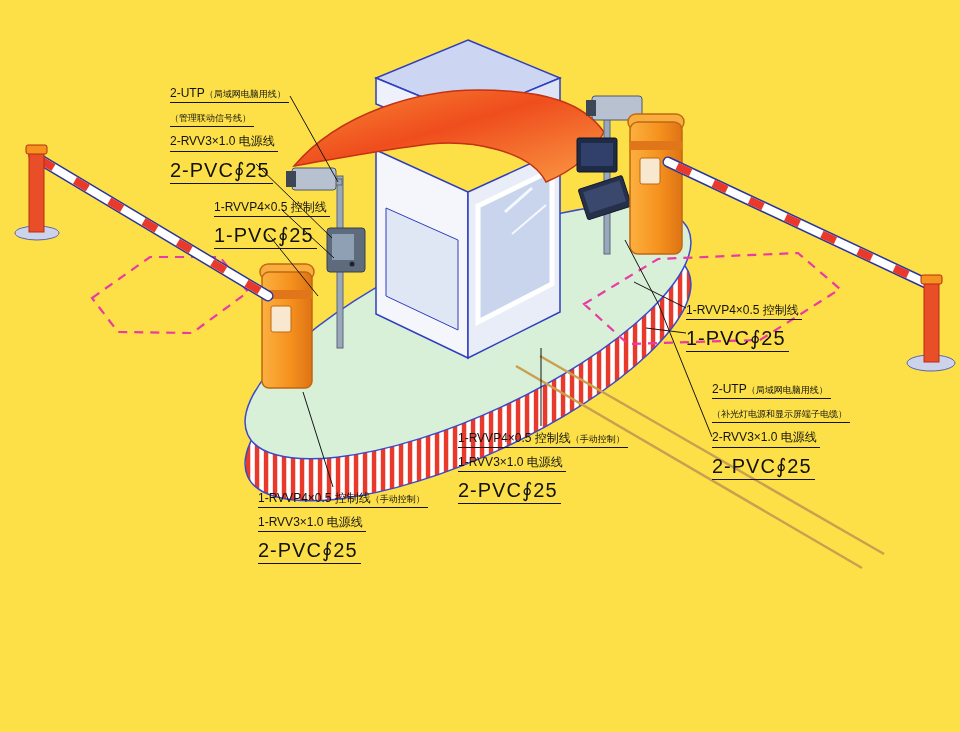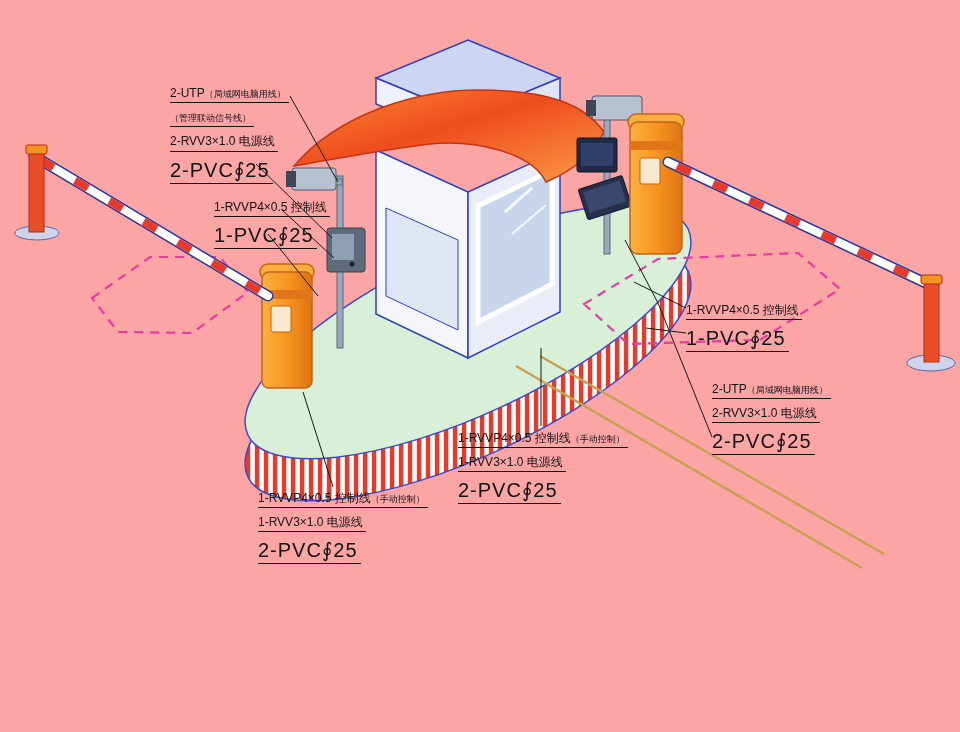--- a/index.html
+++ b/index.html
@@ -1,20 +1,20 @@
 <!DOCTYPE html>
 <html><head>
 <meta charset="utf-8">
 <style>
   html,body{margin:0;padding:0;}
   body{
     width:960px;height:732px;background:#ffffff;overflow:hidden;
     font-family:"Liberation Sans","DejaVu Sans",sans-serif;color:#111;
   }
-  .stage{position:relative;width:960px;height:732px;background:#fca5a5;}
+  .stage{position:relative;width:960px;height:732px;background:#fde047;}
   .stage > svg{position:absolute;left:0;top:0;}
   .lbl{position:absolute;line-height:1.2;}
   .lbl .row{display:table;border-bottom:1px solid #141414;padding:0 3px 1px 0;margin-bottom:3px;white-space:nowrap;}
   .lbl .row.wrap{white-space:normal;max-width:165px;}
   .t-main{font-size:12px;}
   .t-sm{font-size:9px;}
   .t-big{font-size:20px;letter-spacing:1px;}
   .bigrow{margin-top:6px;}
   .title{
     position:absolute;left:0;right:0;top:612px;text-align:center;
@@ -182,20 +182,23 @@
     <div class="row bigrow">
       <span class="t-big">1-PVC∮25</span>
     </div>
   </div>
 
   <div class="lbl" style="left:712px;top:378px">
     <div class="row">
       <span class="t-main">2-UTP</span>
       <span class="t-sm">（局域网电脑用线）</span>
     </div>
+    <div class="row wrap">
+      <span class="t-sm">（补光灯电源和显示屏端子电缆）</span>
+    </div>
     <div class="row">
       <span class="t-main">2-RVV3×1.0 电源线</span>
     </div>
     <div class="row bigrow">
       <span class="t-big">2-PVC∮25</span>
     </div>
   </div>
 
   <div class="lbl" style="left:458px;top:427px">
     <div class="row">

